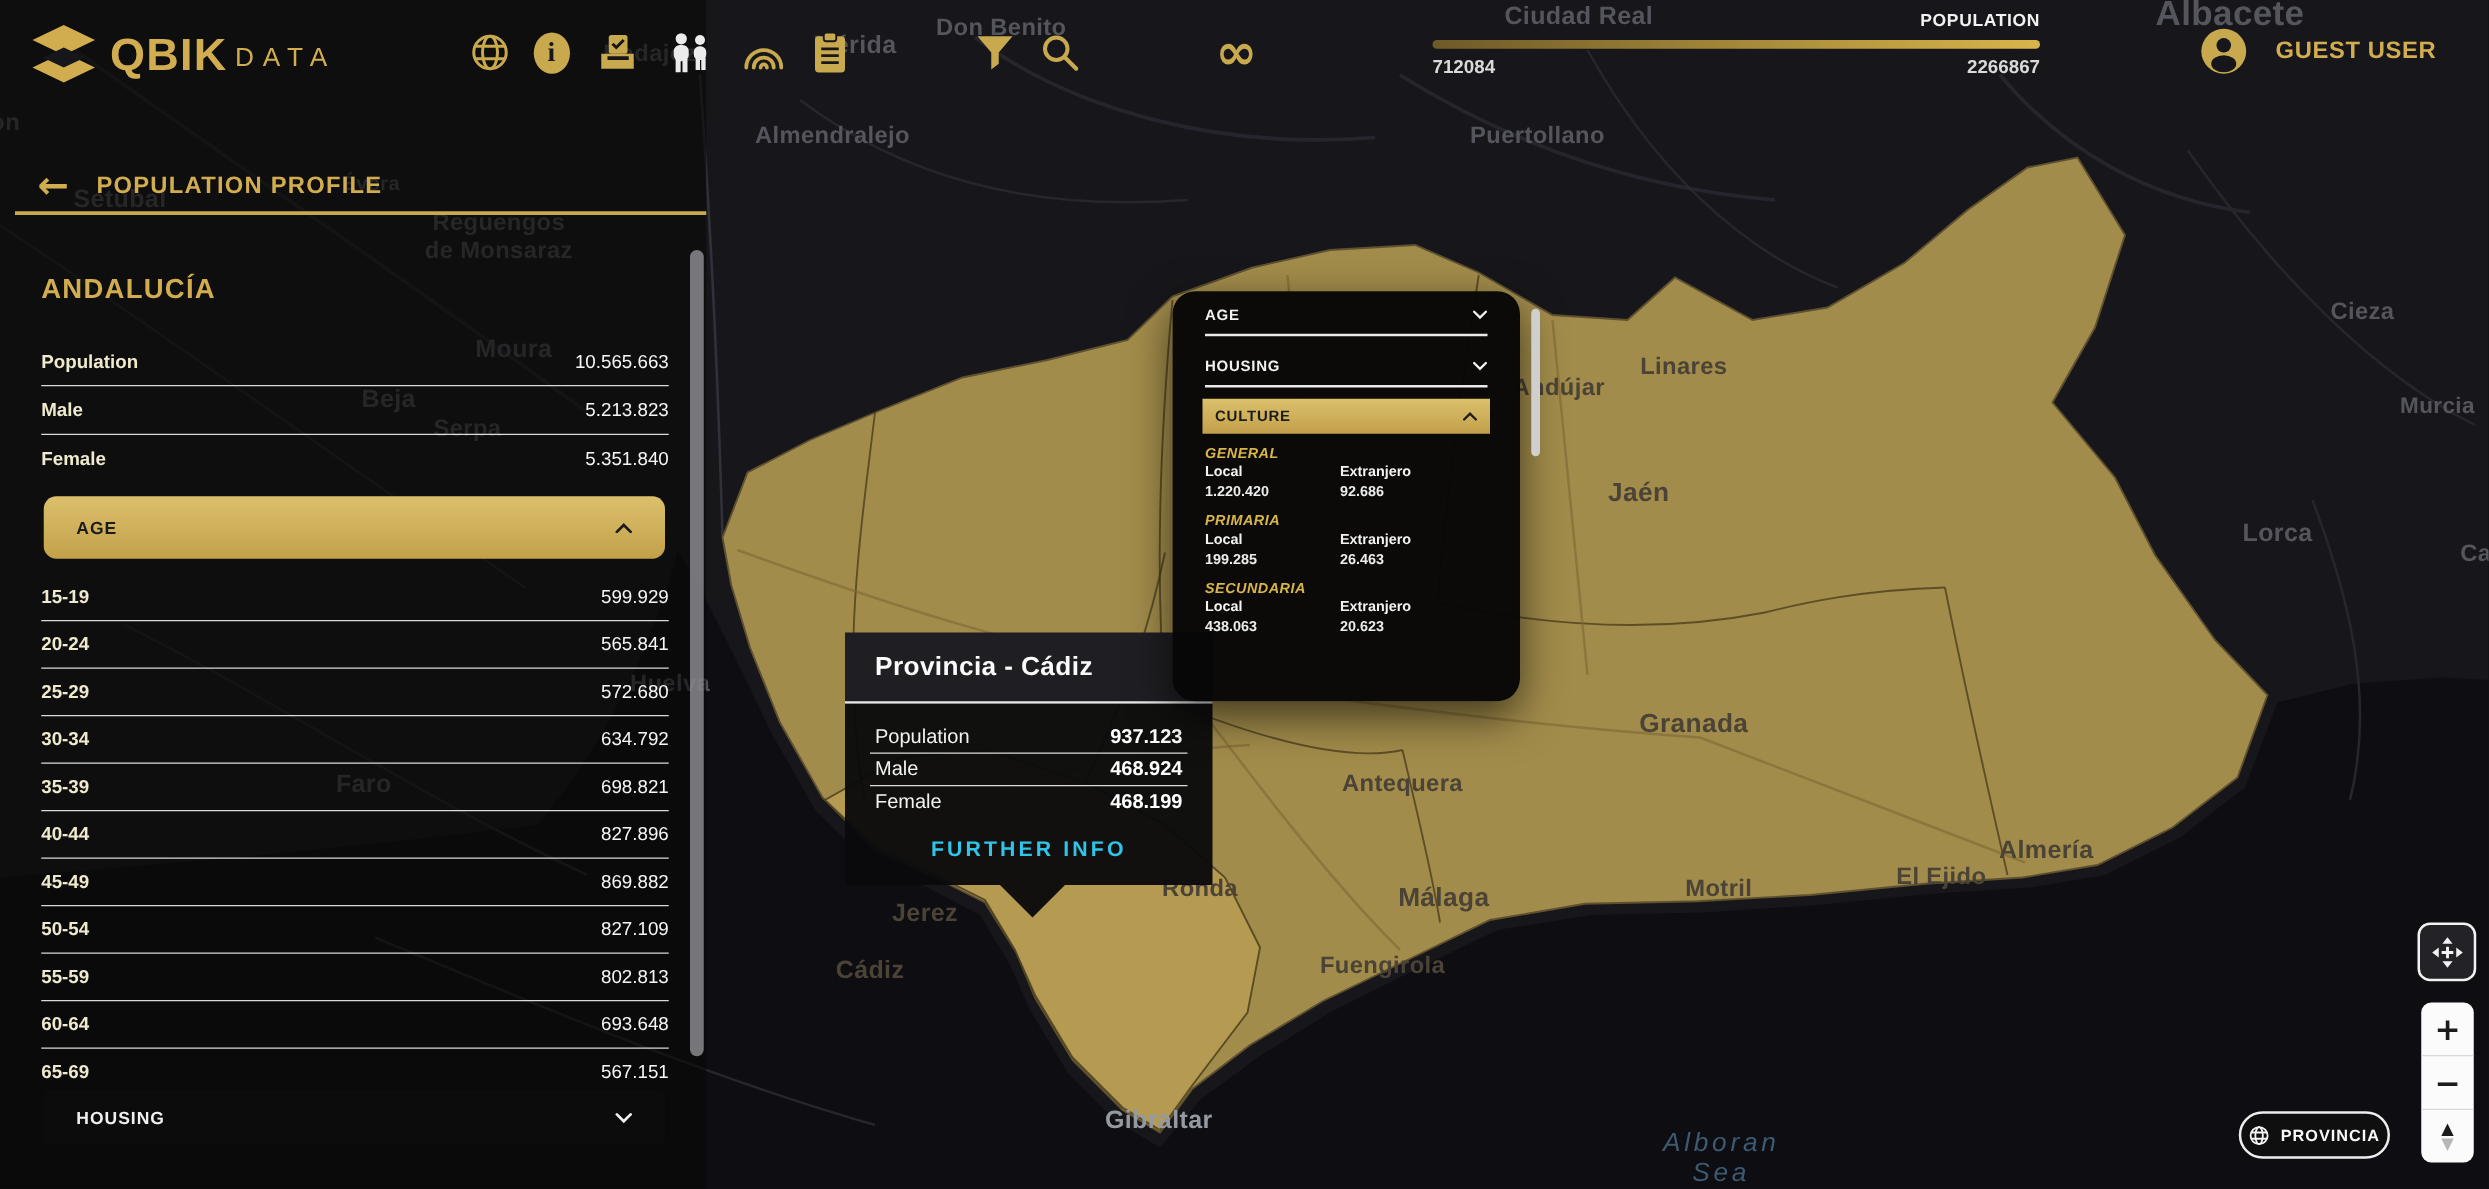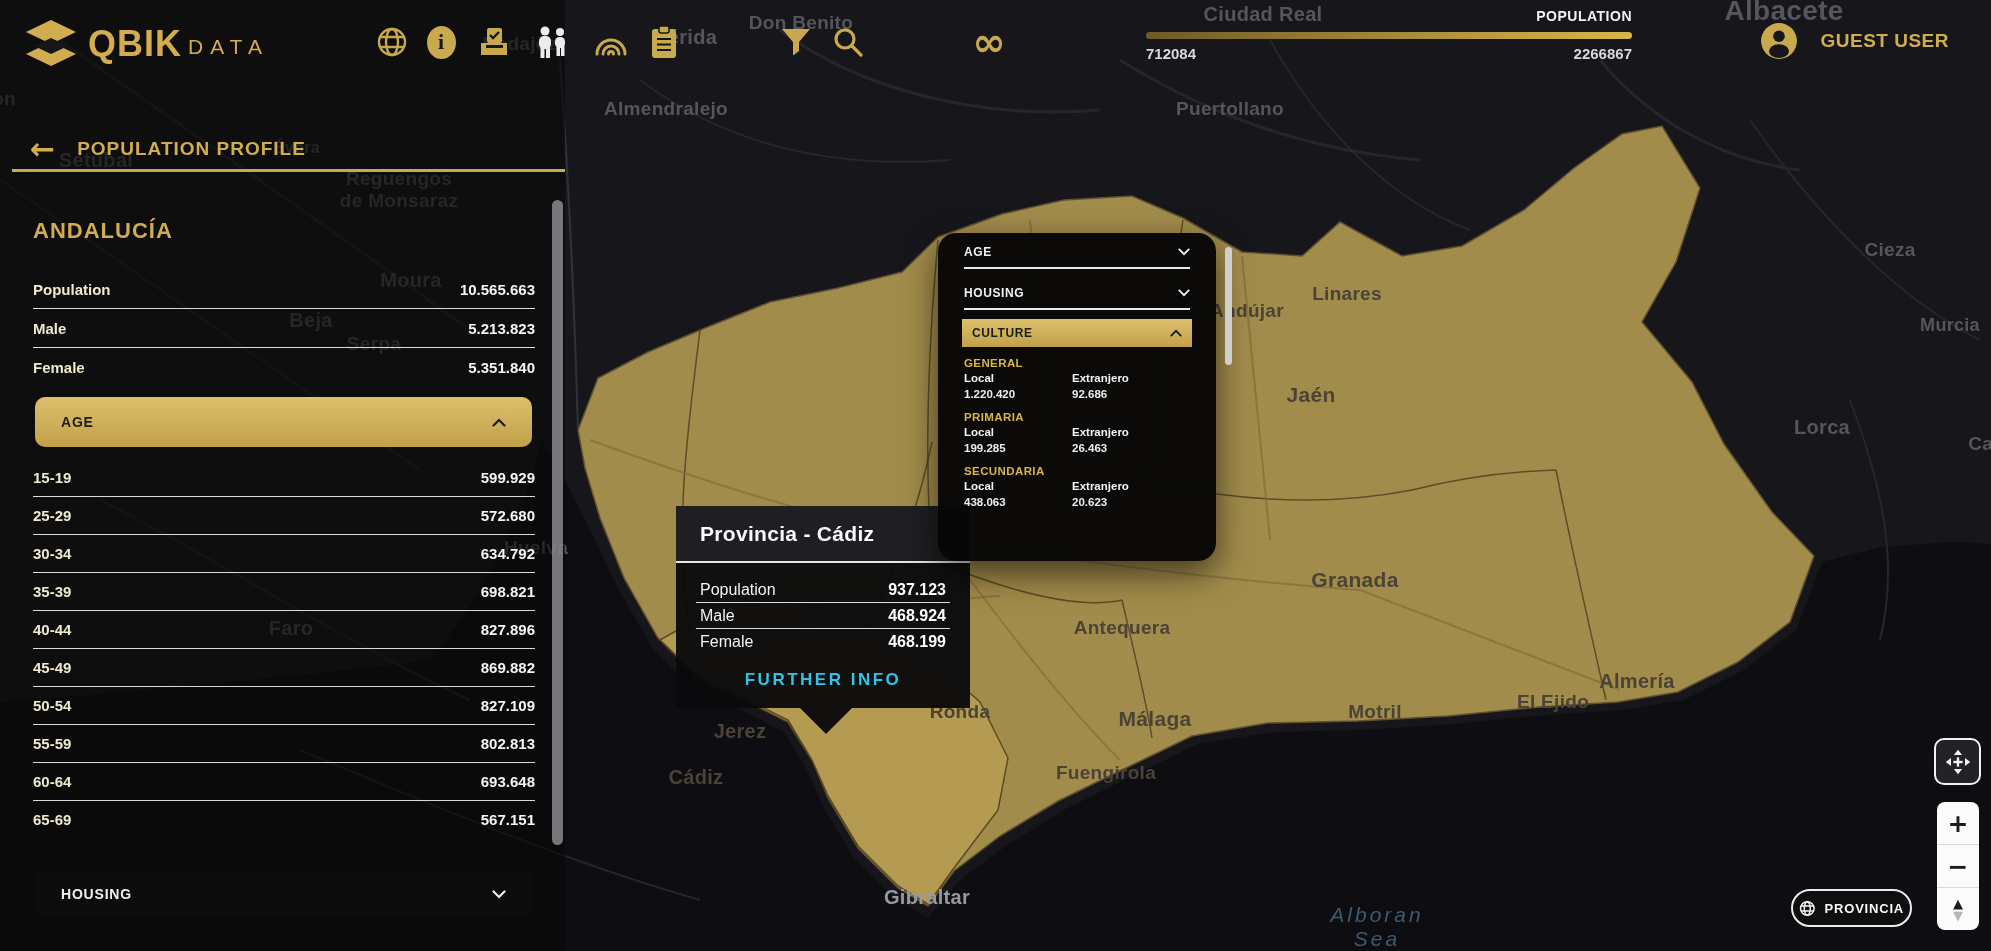--- a/index.html
+++ b/index.html
@@ -43,21 +43,21 @@
   aside{position:absolute;left:0;top:0;width:565px;height:951px;background:rgba(10,10,8,.62);z-index:4;}
   .panel-head{position:absolute;left:30px;top:134px;display:flex;align-items:center;gap:22px;}
   .back-btn{font-family:"DejaVu Sans",sans-serif;color:#d2ad50;font-size:30px;font-weight:700;line-height:1;cursor:pointer;}
   .panel-title{margin:0;color:#d2ad50;font-size:19px;font-weight:800;letter-spacing:1px;}
   .panel-rule{position:absolute;left:12px;top:169px;width:553px;height:3px;background:#c9a94e;}
   .region-title{position:absolute;left:33px;top:218px;margin:0;color:#d2ad50;font-size:22px;font-weight:800;letter-spacing:1px;}
   .stats{position:absolute;left:33px;top:270px;width:502px;}
   .srow{height:38px;display:flex;justify-content:space-between;align-items:center;border-bottom:1.5px solid rgba(255,255,255,.85);}
   .srow:last-child{border-bottom:none;}
   .srow-label{color:#efeacd;font-size:15px;font-weight:600;}
-  .srow-value{color:#f5f5f5;font-size:15px;font-weight:700;}
+  .srow-value{color:#f5f5f5;font-size:15px;font-weight:400;}
   .accordion{position:absolute;left:35px;width:497px;display:flex;align-items:center;justify-content:space-between;
     padding:0 26px;box-sizing:border-box;border:none;cursor:pointer;font-family:inherit;}
   .acc-gold{top:397px;height:50px;border-radius:10px;background:linear-gradient(#dcc06c,#c2a04a);color:#1c1c1c;}
   .acc-dark{top:872px;height:44px;border-radius:4px;background:#0c0c0d;color:#f0f0f0;}
   .acc-label{font-size:14px;font-weight:800;letter-spacing:.8px;}
   .agerows{position:absolute;left:33px;top:459px;width:502px;}
   .arow{height:37px;display:flex;justify-content:space-between;align-items:center;border-bottom:1.5px solid rgba(255,255,255,.85);}
   .arow:last-child{border-bottom:none;}
   .arow .srow-label{font-weight:700;}
   .panel-scrollbar{position:absolute;left:552px;top:200px;width:11px;height:645px;border-radius:6px;
@@ -68,21 +68,21 @@
   .popup-header{display:flex;justify-content:space-between;align-items:center;padding:18px 20px 10px 22px;}
   .popup-title{color:#d9b64a;font-size:14px;font-weight:800;letter-spacing:.4px;}
   .popup-close{background:none;border:none;color:#d9b64a;font-size:20px;font-weight:700;cursor:pointer;padding:0;line-height:1;}
   .popup-body{padding:4px 26px 0 26px;position:relative;}
   .pacc{height:30px;display:flex;justify-content:space-between;align-items:center;
     border-bottom:2px solid #e9e9e9;margin-bottom:9px;color:#f2f2f2;cursor:pointer;}
   .pacc-label{font-size:12px;font-weight:800;letter-spacing:.6px;}
   .pacc-gold{height:28px;background:linear-gradient(#dcc06c,#c2a04a);border-radius:0;border-bottom:none;
     color:#1c1c1c;padding:0 10px;margin:2px -2px 10px -2px;}
   .cgroup{margin-bottom:11px;}
-  .cgroup-title{color:#d9b64a;font-size:11.5px;font-weight:800;letter-spacing:.4px;margin-bottom:3px;}
+  .cgroup-title{color:#d9b64a;font-size:11.5px;font-weight:800;letter-spacing:.4px;margin-bottom:3px;font-style:italic;}
   .cgrid{display:grid;grid-template-columns:108px 1fr;row-gap:4px;}
   .chead{color:#f2f2f2;font-size:11.5px;font-weight:800;}
   .cval{color:#ececec;font-size:11.5px;font-weight:600;}
   .popup-scrollbar{position:absolute;right:-16px;top:14px;width:7px;height:118px;border-radius:4px;background:#cfcfcf;cursor:pointer;}
   
   .tooltip{position:absolute;left:676px;top:506px;width:294px;z-index:6;}
   .tt-header{height:55px;background:#1f1f23;border-bottom:2.5px solid #e8e8e8;display:flex;align-items:center;
     padding-left:24px;color:#fafafa;font-size:21px;font-weight:800;letter-spacing:.3px;}
   .tt-body{background:rgba(10,10,12,.96);padding:14px 20px 18px 20px;}
   .ttrow{height:25px;display:flex;justify-content:space-between;align-items:center;border-bottom:1.5px solid #dcdcdc;padding:0 4px;}
@@ -356,20 +356,24 @@
       </svg>
     </button>
 
     <div class="agerows">
 
         <div class="arow">
           <span class="srow-label">15-19</span>
           <span class="srow-value">599.929</span>
         </div>
 
+        <div class="arow">
+          <span class="srow-label">20-24</span>
+          <span class="srow-value">565.841</span>
+        </div>
 
         <div class="arow">
           <span class="srow-label">25-29</span>
           <span class="srow-value">572.680</span>
         </div>
 
         <div class="arow">
           <span class="srow-label">30-34</span>
           <span class="srow-value">634.792</span>
         </div>

